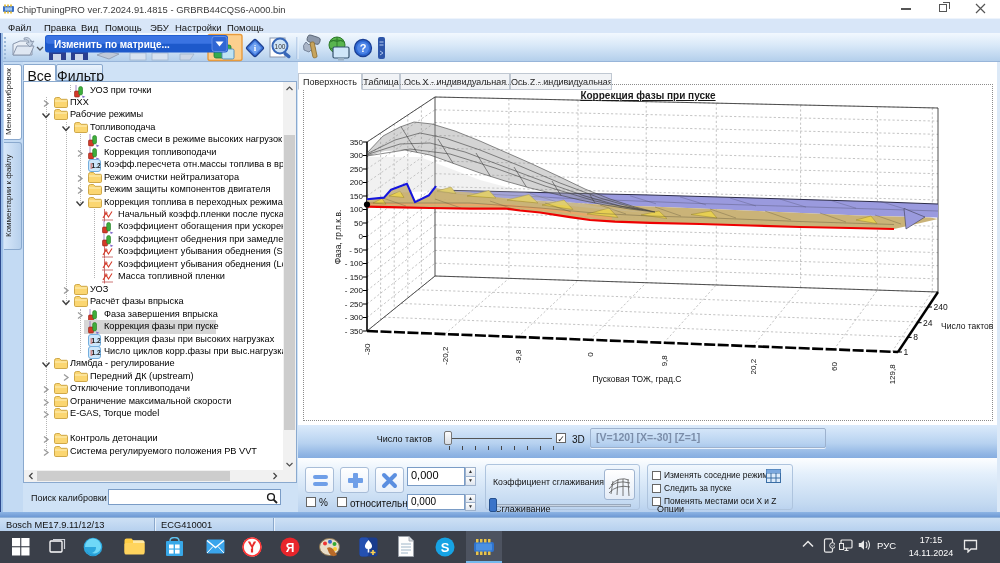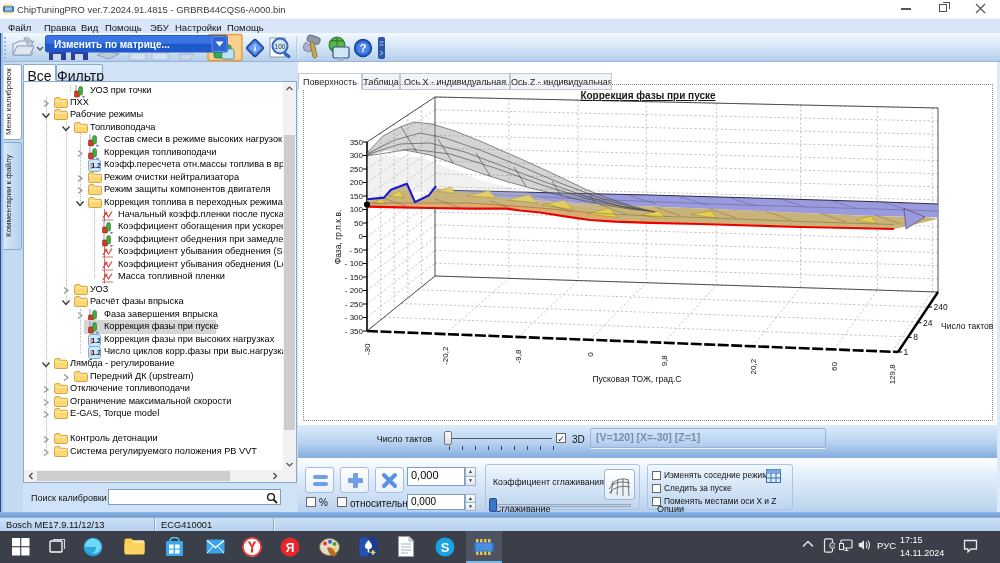--- a/index.html
+++ b/index.html
@@ -56,21 +56,21 @@
 .spinbtn { position:absolute; width:11px; background:linear-gradient(#fdfdfd,#dfe6ef); border:1px solid #9eb2cc; font-size:5px; color:#333; text-align:center; line-height:7px;}
 .grp { position:absolute; border:1px solid #aec4de; border-radius:3px; }
 .grp .gl { position:absolute; top:-6px; left:6px; font-size:9px; color:#111; padding:17px 3px;margin-top:28px;}
 
 #statusbar { left:0; top:517px; width:1000px; height:21px; background:linear-gradient(#cde0f5,#aac8ea); border-top:1px solid #8fb2da;}
 #statusbar span { position:absolute; top:2px; font-size:9.3px; color:#111; }
 .scell { position:absolute; top:0px; height:14px; border-right:1px solid #8aa8cc; box-shadow:1px 0 0 #e8f1fb; }
 
 #taskbar { left:0; top:531px; width:1000px; height:32px; background:#3a3f49; }
 #taskbar .ticon { position:absolute; top:5px; }
-#clock { position:absolute; left:900px; top:3.5px; width:62px; color:#fff; font-size:9px; text-align:left; line-height:11px; }
+#clock { position:absolute; left:900px; top:3.5px; width:62px; color:#fff; font-size:9px; text-align:center; line-height:11px; }
 </style>
 </head>
 <body>
 <div id="scr">
 
   <div class="abs" id="titlebar"></div>
   <svg class="abs" style="left:2px;top:3px" width="13" height="12" viewBox="0 0 13 12">
       <rect x="1" y="3" width="11" height="6" rx="1" fill="#3b6fc4"></rect>
       <rect x="2" y="1.5" width="2" height="2" fill="#e8c34a"></rect>
       <rect x="5" y="1.5" width="2" height="2" fill="#e8c34a"></rect>

